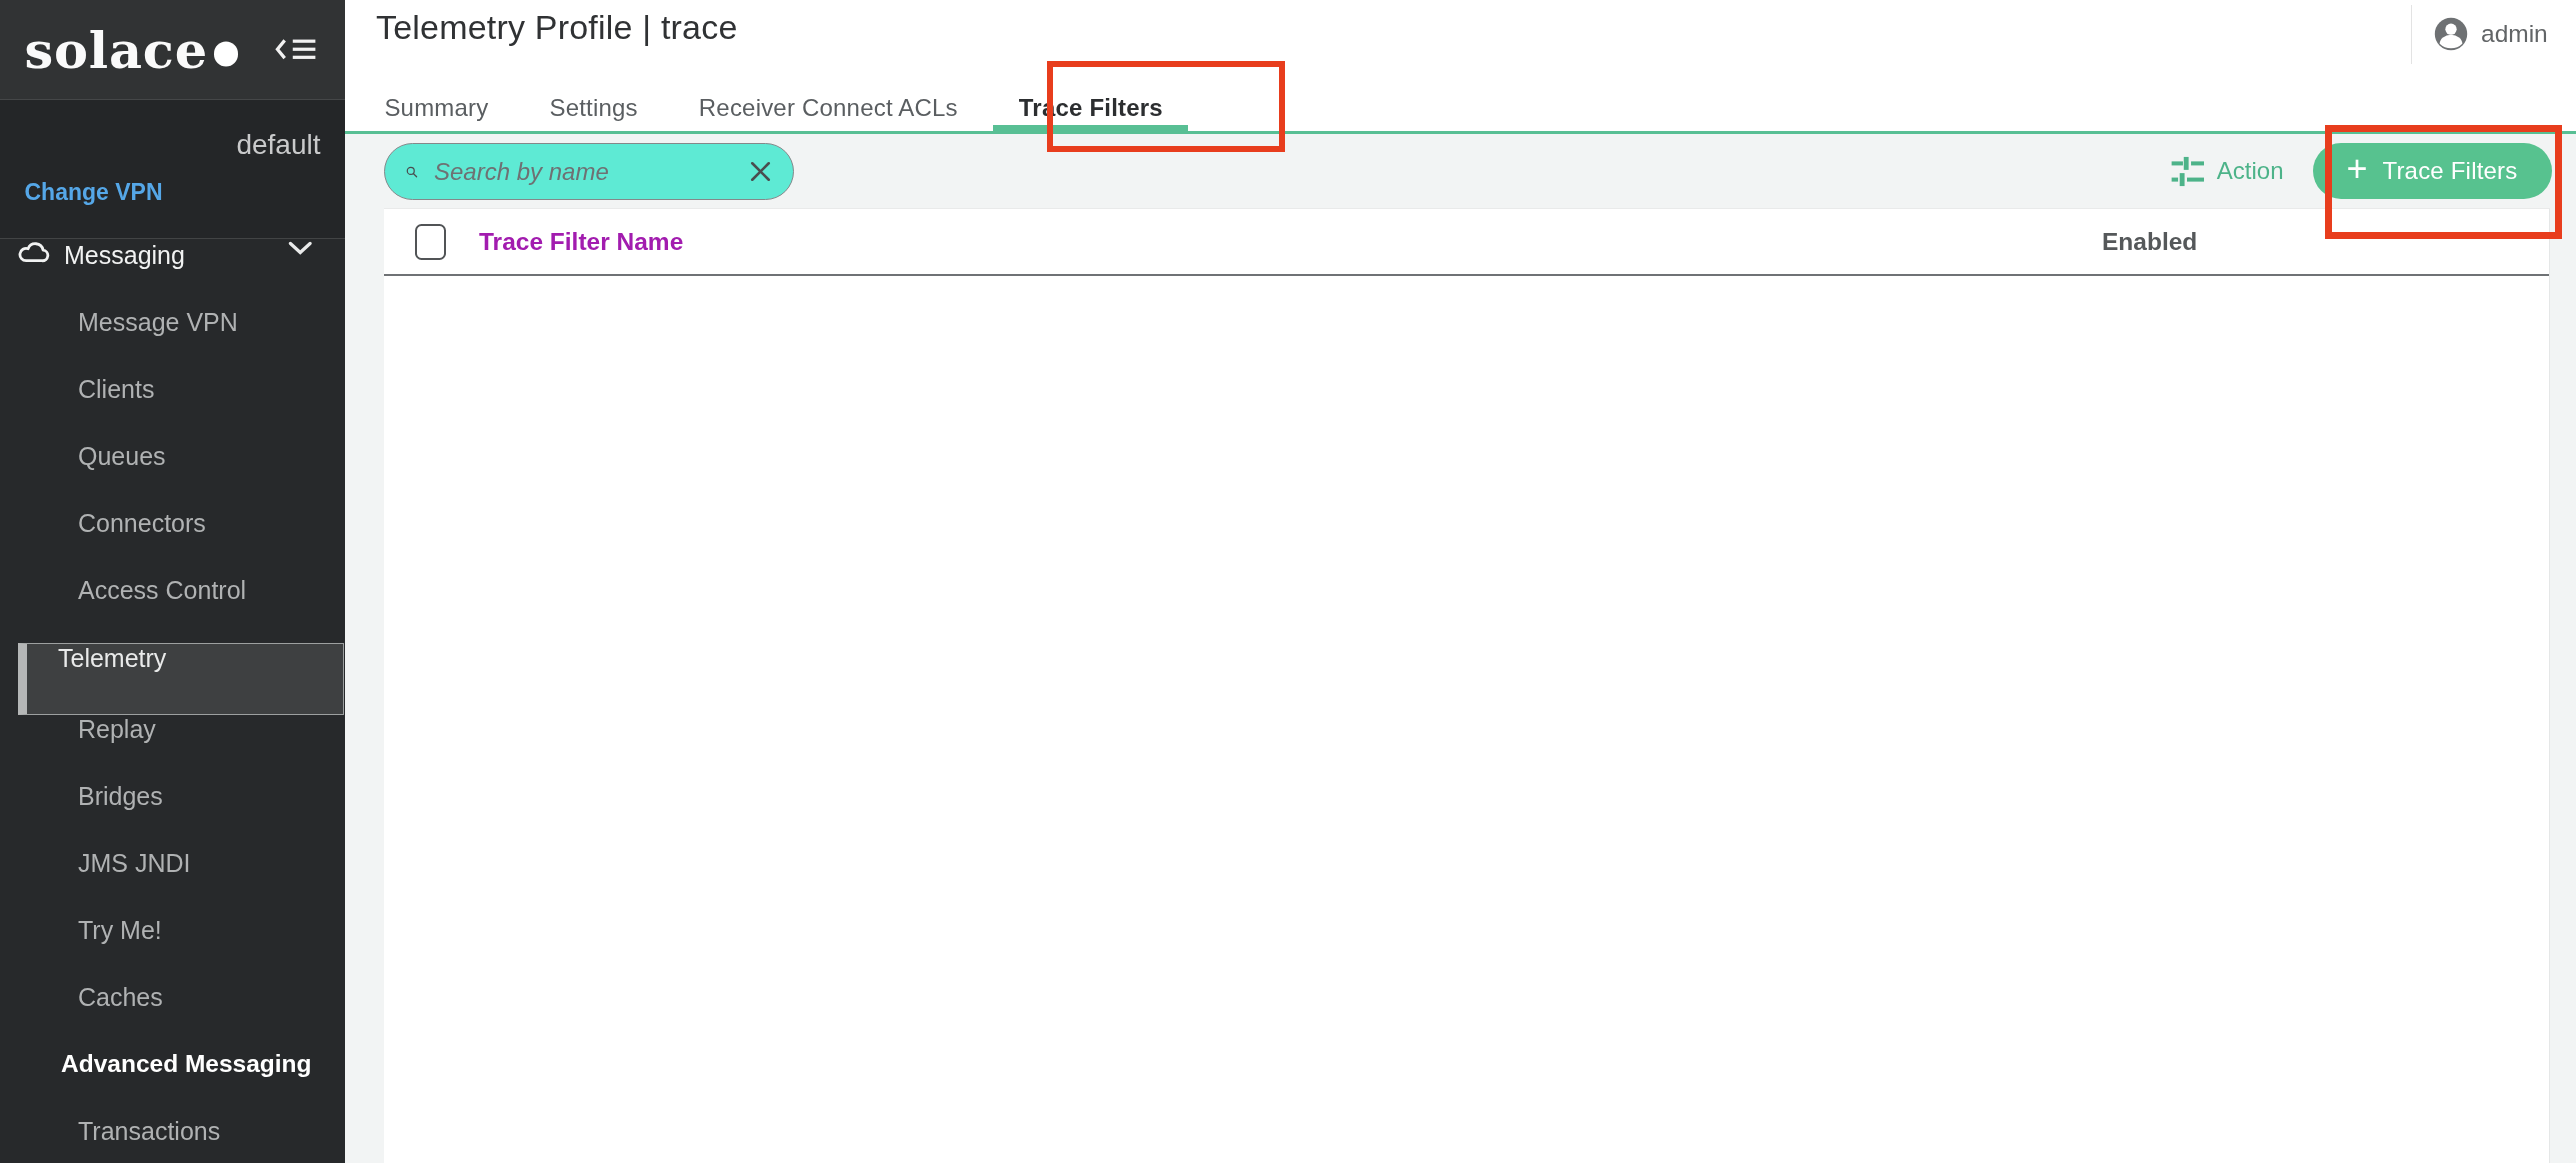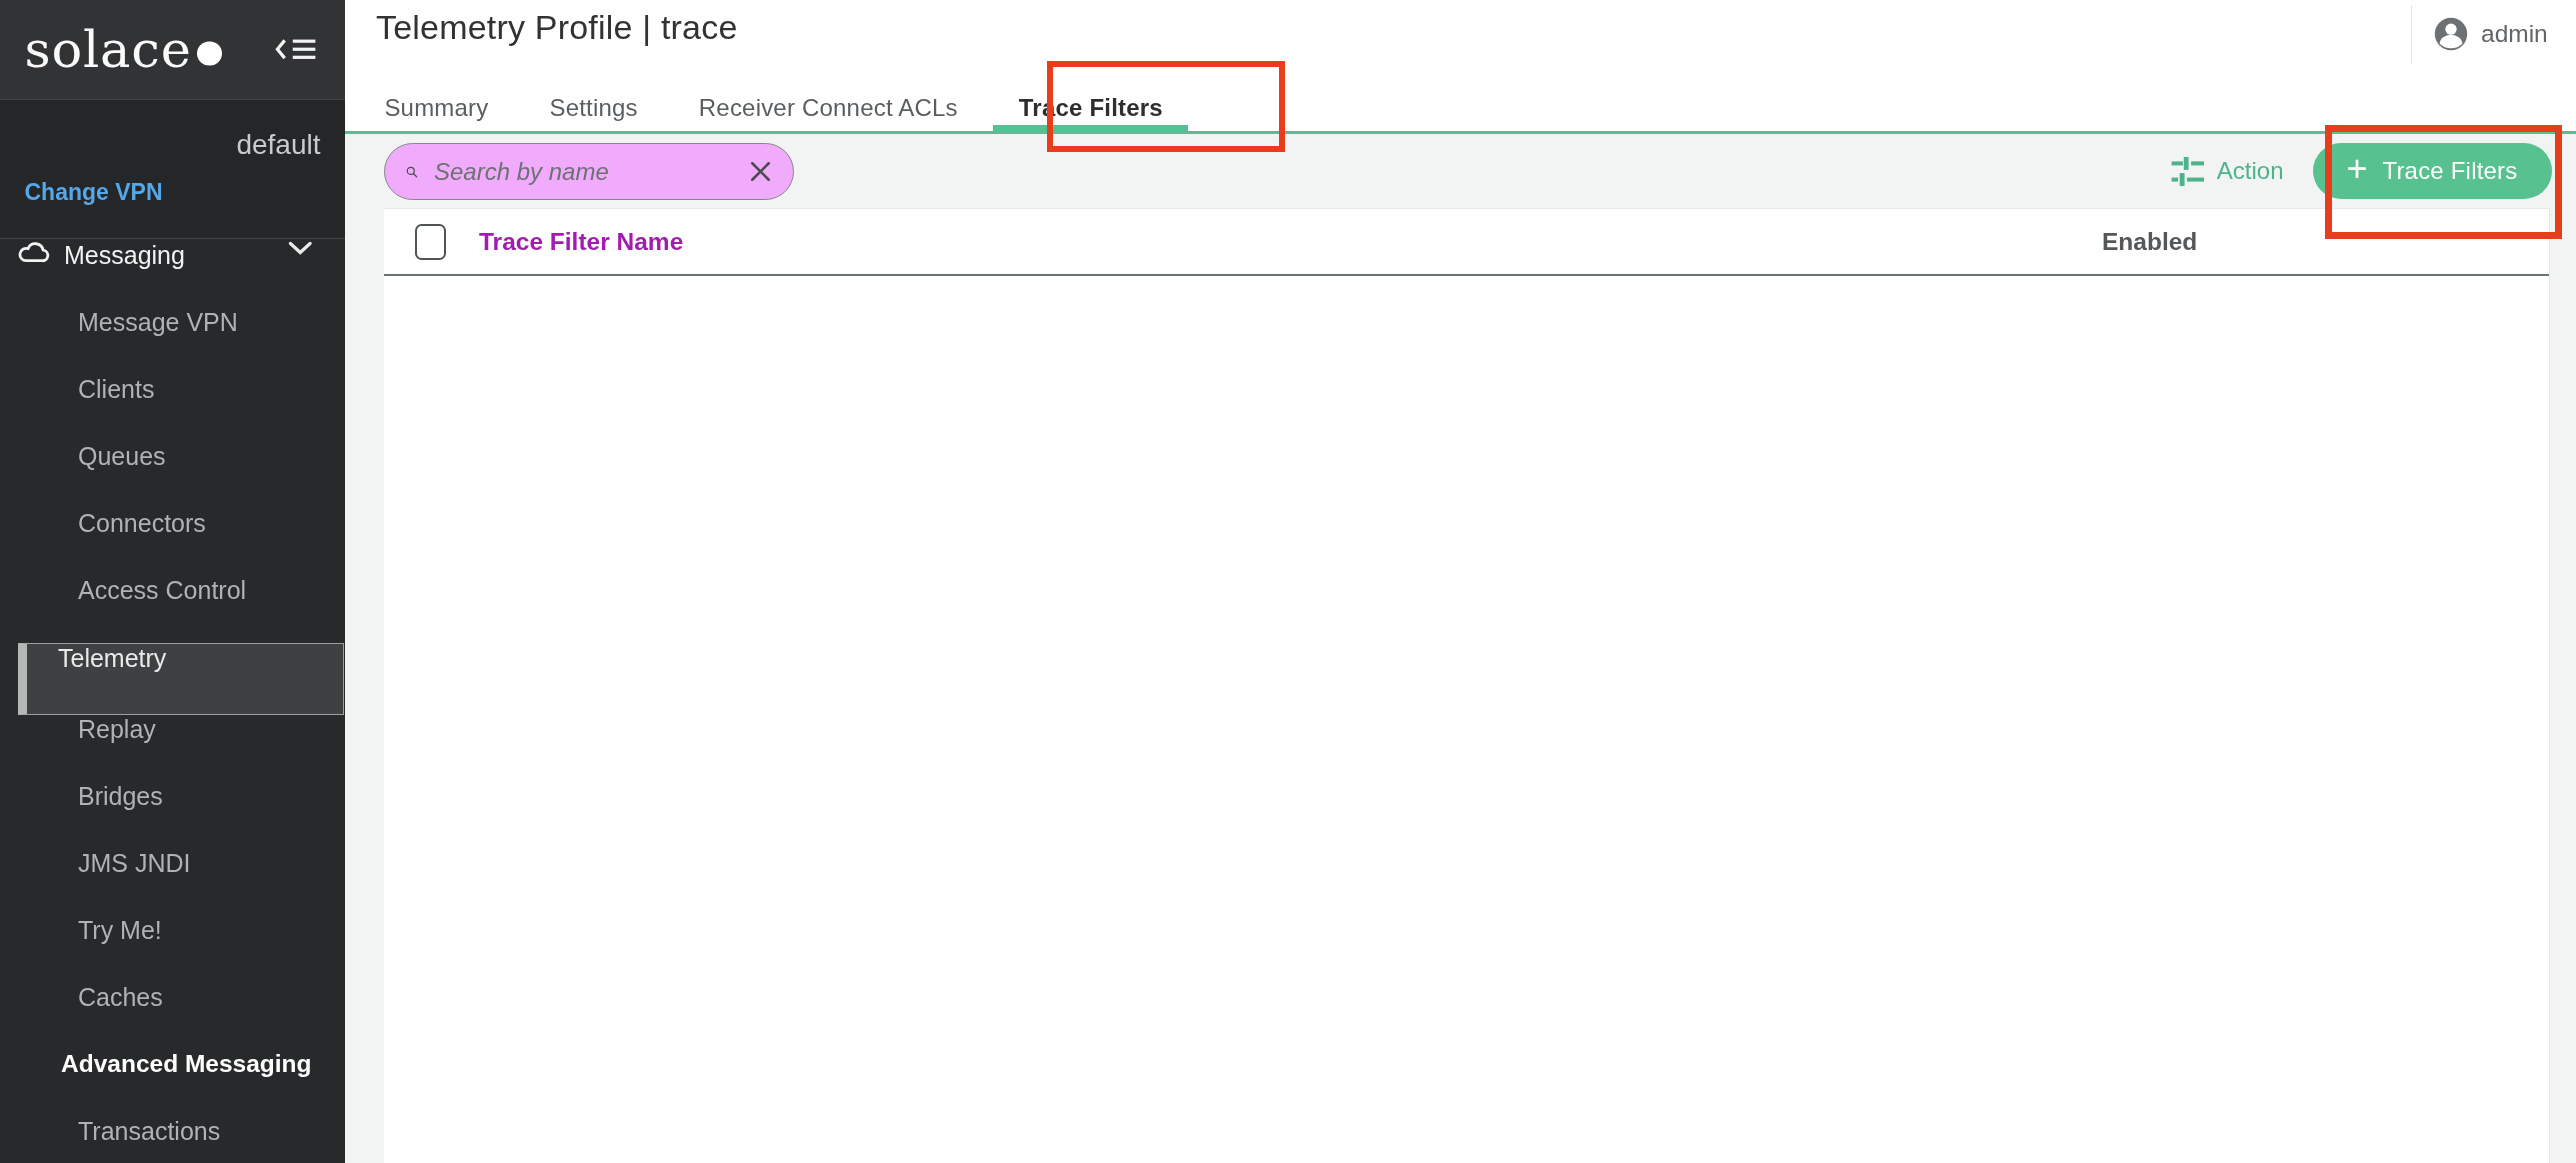--- a/index.html
+++ b/index.html
@@ -5,21 +5,21 @@
   * { margin:0; padding:0; box-sizing:border-box; }
   html,body { width:2576px; height:1163px; overflow:hidden; background:#f2f4f4;
               font-family:"Liberation Sans", sans-serif; }
   body { position:relative; }
 
   
   .sidebar { position:absolute; left:0; top:0; width:345px; height:1163px;
              background:#27292b; z-index:2; }
   .logo-row { height:100px; background:#313334; border-bottom:0.8px solid #454748;
               display:flex; align-items:center; padding:0 28px 0 24.5px; }
-  .logo { font-family:"DejaVu Serif", serif; font-weight:normal; color:#fafafa;
+  .logo { font-family:"DejaVu Serif", serif; font-weight:bold; color:#fafafa;
           font-size:51px; letter-spacing:0.8px; display:flex; align-items:baseline; }
   .logo-dot { width:24.5px; height:24.5px; background:#fff; border-radius:50%;
               display:inline-block; margin-left:5.7px; transform:translateY(-1.6px); }
   .collapse-btn { margin-left:auto; cursor:pointer; display:flex; align-items:center; }
 
   .vpn-block { height:139px; background:#242628; border-bottom:0.8px solid #424445;
                padding:29px 24.5px 0 24.5px; }
   .vpn-name { color:#c9cacb; font-size:28px;text-align:right; }
   .vpn-link { color:#55a7e8; font-size:23px; font-weight:bold; margin-top:18px; cursor:pointer; }
 
@@ -53,21 +53,21 @@
          letter-spacing:0.2px; cursor:pointer; }
   .tab.active { color:#2c2e30; font-weight:bold; }
   .tab.active::after { content:""; position:absolute; left:2.5px; right:2.5px; bottom:0;
          height:5.7px; background:#58bf94; }
 
   .content { position:absolute; top:134px; left:0; right:0; bottom:0;
              background:#f2f4f4; }
 
   .toolbar { position:relative; height:74px; }
   .search-pill { position:absolute; left:39px; top:9px; width:410px; height:57px;
-                 background:#f0abfc; border:1.6px solid #85888a; border-radius:29px;
+                 background:#5eead4; border:1.6px solid #85888a; border-radius:29px;
                  display:flex; align-items:center; padding:11px 21px; }
   .search-pill input { border:none; outline:none; flex:1; margin-left:16.3px;
                  font-size:24px; font-style:italic; color:#5e6163; background:transparent;
                  font-family:"Liberation Sans", sans-serif; }
   .search-pill input::placeholder { color:#6e7173; opacity:1; }
   .clear-x { cursor:pointer; display:flex; }
 
   .controls { position:absolute; right:24.5px; top:9px; height:56px;
               display:flex; align-items:center; }
   .action-btn { display:flex; align-items:center; margin-right:29px; cursor:pointer; }

